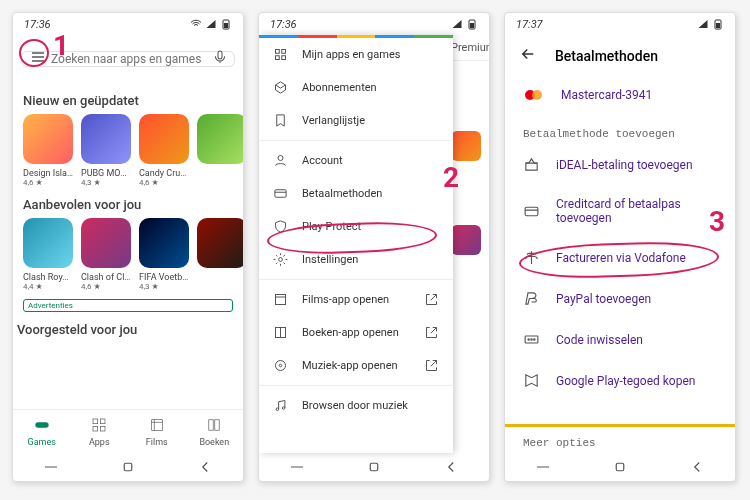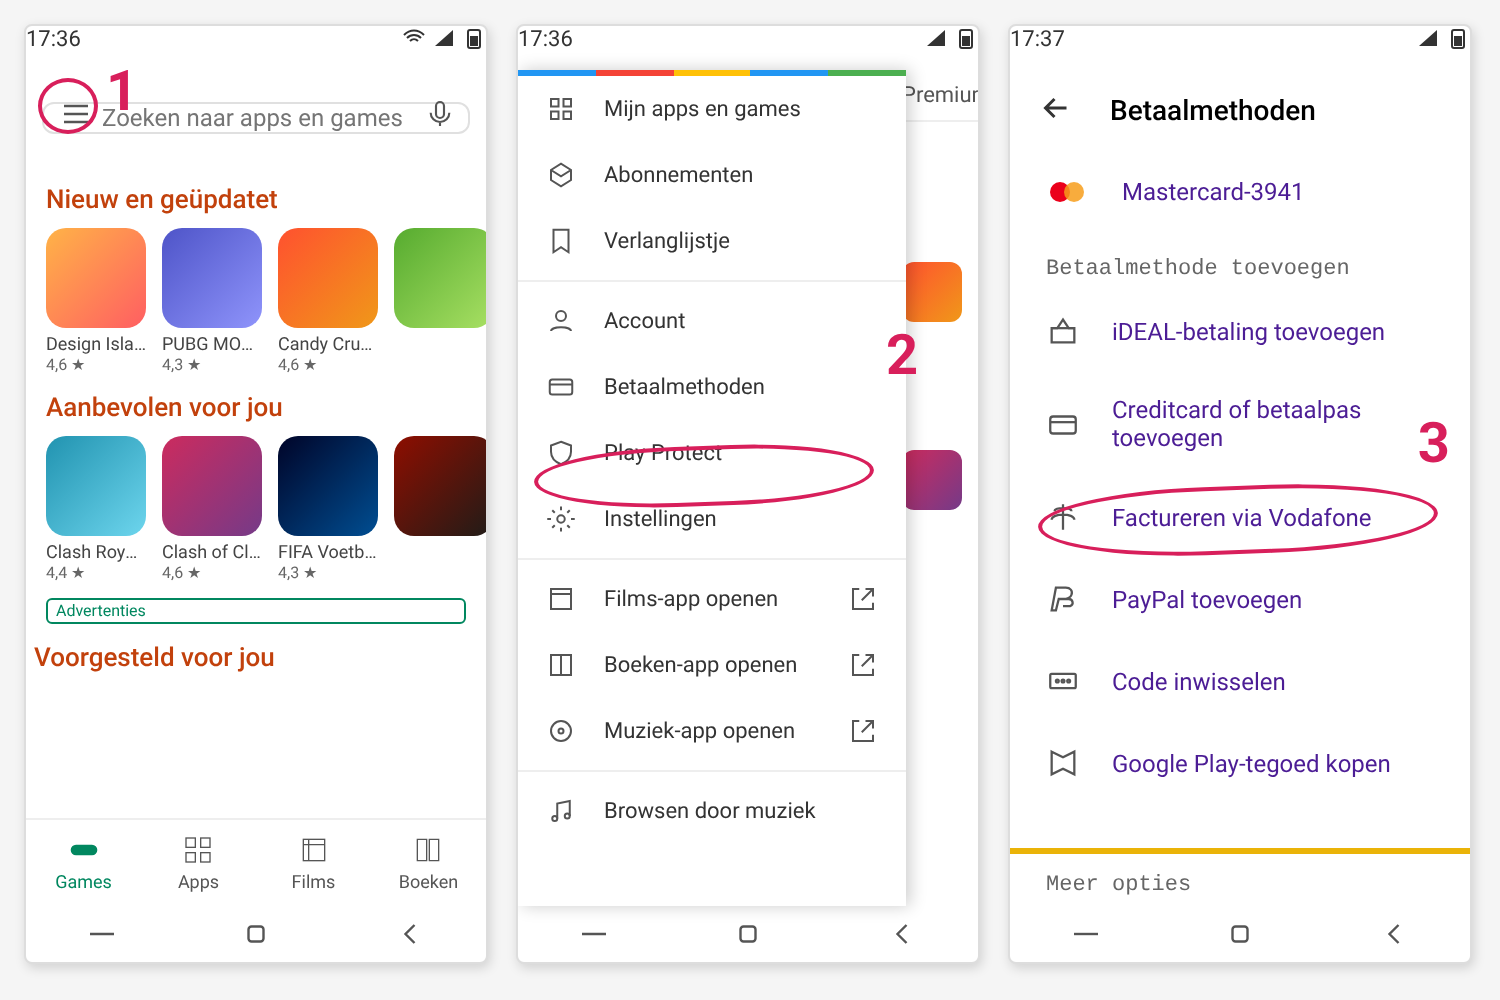--- a/index.html
+++ b/index.html
@@ -1,31 +1,31 @@
 <!DOCTYPE html>
 <html><head>
 <meta charset="utf-8">
 <style>
   * { box-sizing: border-box; margin: 0; padding: 0; font-family: Roboto, Arial, sans-serif; }
   body { background: #f5f5f5; padding: 12px; display: flex; gap: 14px; }
   .phone { width: 232px; height: 470px; background: #fff; border: 1px solid #ddd; border-radius: 4px; box-shadow: 1px 2px 6px rgba(0,0,0,0.15); position: relative; overflow: hidden; display: flex; flex-direction: column; }
-  .statusbar { height: 22px; display: flex; align-items: flex-start; justify-content: space-between; padding: 0 0; font-size: 11px; color: #333; }
+  .statusbar { height: 22px; display: flex; align-items: center; justify-content: space-between; padding: 0 11px; font-size: 11px; color: #333; font-style: italic; }
   .statusbar .right { display: flex; gap: 3px; align-items: center; }
   .statusbar svg { width: 12px; height: 12px; }
   .navbar { height: 28px; display: flex; align-items: center; justify-content: space-around; border-top: 0; }
   .navbar .navbtn { width: 18px; height: 18px; display: flex; align-items: center; justify-content: center; }
   .navbar svg { stroke: #555; fill: none; stroke-width: 1.6; }
 
   
   .searchbar { margin: 16px 8px; height: 16px; border: 1px solid #e0e0e0; border-radius: 6px; display: flex; align-items: center; padding: 0 8px; gap: 5px; }
   .searchbar input { flex: 1; border: none; outline: none; font-size: 12px; color: #888; background: transparent; }
   .tabs { display: flex; gap: 14px; padding: 6px 10px 0; font-size: 11px; color: #555; border-bottom: 1px solid #eee; }
   .tabs .tab { padding-bottom: 6px; white-space: nowrap; }
   .tabs .tab.active { color: #01875f; border-bottom: 2px solid #01875f; font-weight: 500; }
-  .section-title { font-size: 13px; font-weight: 500; padding: 10px 10px 6px; color: #c2410c; }
+  .section-title { font-size: 13px; font-weight: 500; padding: 10px 10px 6px; color: #404040; }
   .approw { display: flex; gap: 8px; padding: 0 10px; overflow: hidden; }
   .app { width: 50px; display: flex; flex-direction: column; font-size: 9px; color: #444; }
   .app .icon { width: 50px; height: 50px; border-radius: 10px; background: linear-gradient(135deg,#ffb347,#ff5e62); margin-bottom: 4px; }
   .app.i2 .icon { background: linear-gradient(135deg,#4e54c8,#8f94fb); }
   .app.i3 .icon { background: linear-gradient(135deg,#ff512f,#f09819); }
   .app.i4 .icon { background: linear-gradient(135deg,#56ab2f,#a8e063); }
   .app.i5 .icon { background: linear-gradient(135deg,#2193b0,#6dd5ed); }
   .app.i6 .icon { background: linear-gradient(135deg,#cc2b5e,#753a88); }
   .app.i7 .icon { background: linear-gradient(135deg,#000428,#004e92); }
   .app.i8 .icon { background: linear-gradient(135deg,#8e0e00,#1f1c18); }

